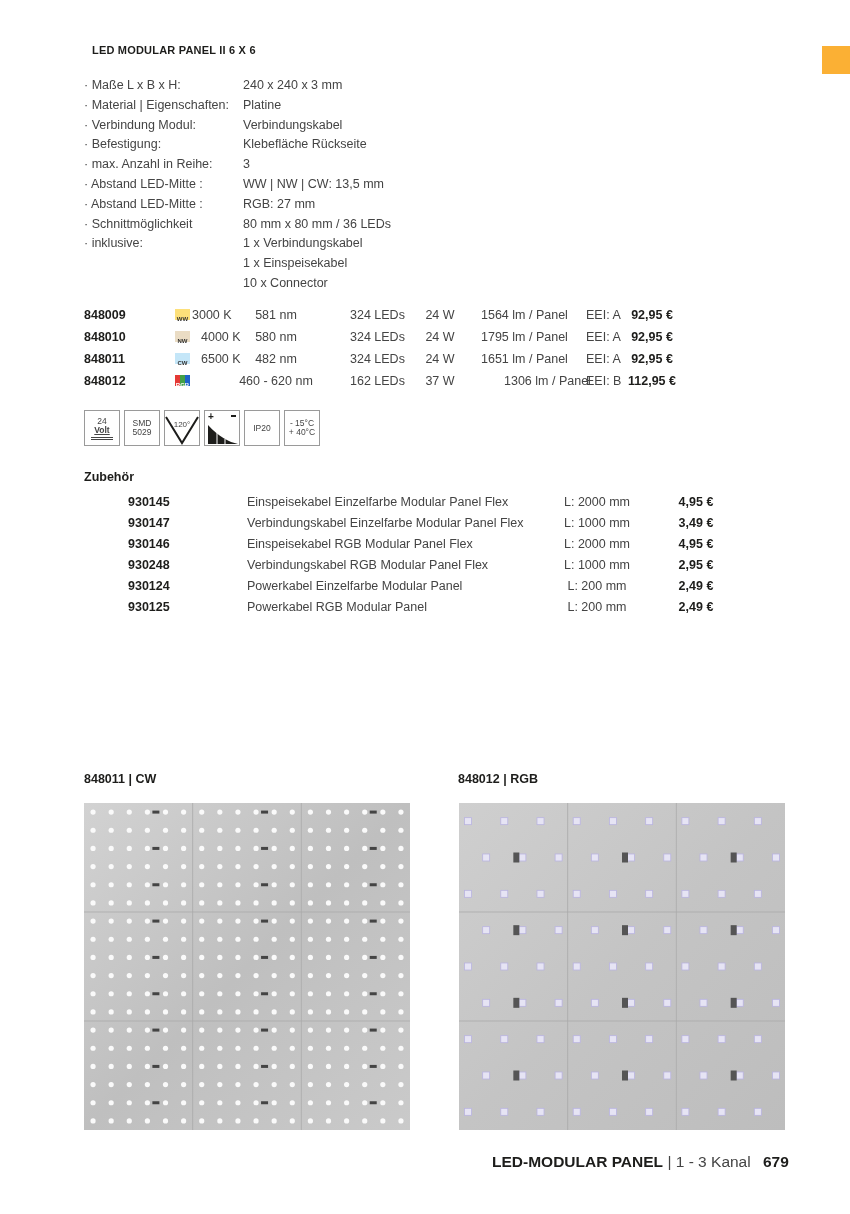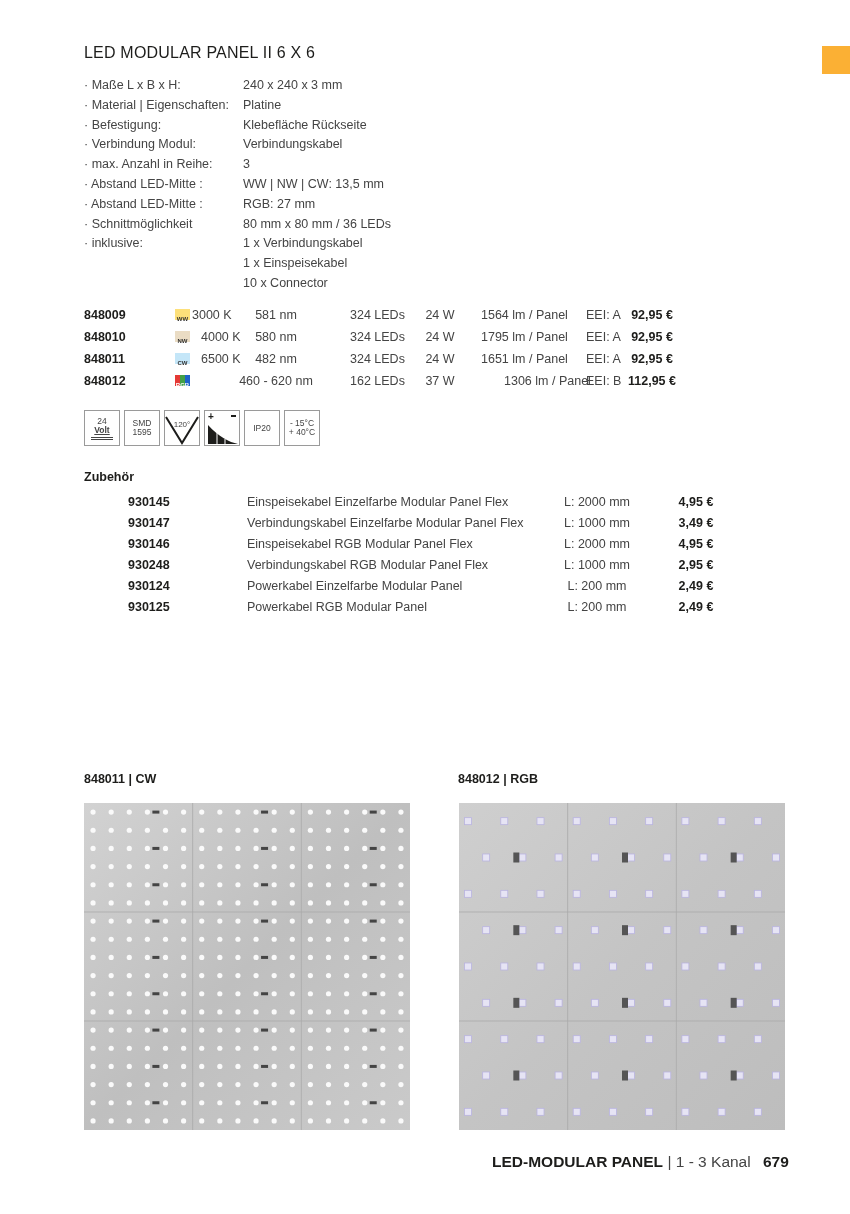--- a/index.html
+++ b/index.html
@@ -1,19 +1,19 @@
 <!DOCTYPE html>
 <html><head>
 <meta charset="utf-8">
 <style>
   html, body { margin:0; padding:0; }
   body { width:850px; height:1214px; background:#fff; position:relative; overflow:hidden;
          font-family:"Liberation Sans", sans-serif; color:#3a3a3a; }
   .abs { position:absolute; }
-  .title { left:84px; top:44px; font-size:16px; font-weight:normal; color:#1d1d1b; letter-spacing:0.2px; }
+  .title { left:92px; top:44px; font-size:11px; font-weight:bold; color:#1d1d1b; letter-spacing:0.2px; }
   .tab-marker { left:822px; top:46px; width:28px; height:28px; background:#fbb034; }
   .specs { left:84px; top:76px; font-size:12.5px; line-height:19.8px; color:#444; }
   .spec-row { display:flex; }
   .spec-label { width:159px; white-space:nowrap; }
   .spec-value { white-space:nowrap; }
   .prod-table { left:84px; top:305px; font-size:12.5px; color:#444; }
   .prod-row { position:relative; height:22px; white-space:nowrap; }
   .prod-row > span { position:absolute; top:0; line-height:20px; }
   .b { font-weight:bold; color:#1d1d1b; }
   .badge { display:inline-block; width:15px; height:11px; font-size:6px; font-weight:bold; text-align:center; line-height:11px; top:4px !important; }
@@ -40,26 +40,26 @@
 <div class="abs specs" id="specs">
     <div class="spec-row">
       <span class="spec-label">· Maße L x B x H:</span>
       <span class="spec-value">240 x 240 x 3 mm</span>
     </div>
     <div class="spec-row">
       <span class="spec-label">· Material | Eigenschaften:</span>
       <span class="spec-value">Platine</span>
     </div>
     <div class="spec-row">
+      <span class="spec-label">· Verbindung Modul:</span>
+      <span class="spec-value">Verbindungskabel</span>
+    </div>
+    <div class="spec-row">
       <span class="spec-label">· Befestigung:</span>
       <span class="spec-value">Klebefläche Rückseite</span>
-    </div>
-    <div class="spec-row">
-      <span class="spec-label">· Verbindung Modul:</span>
-      <span class="spec-value">Verbindungskabel</span>
     </div>
     <div class="spec-row">
       <span class="spec-label">· max. Anzahl in Reihe:</span>
       <span class="spec-value">3</span>
     </div>
     <div class="spec-row">
       <span class="spec-label">· Abstand LED-Mitte :</span>
       <span class="spec-value">WW | NW | CW: 13,5 mm</span>
     </div>
     <div class="spec-row">
@@ -132,21 +132,21 @@
   </div>
 
 <div class="abs icons">
   <div class="ibox">
     <span>24</span>
     <span style="font-weight:bold;text-decoration:underline;">Volt</span>
     <span style="display:block;width:22px;border-top:1px solid #444;border-bottom:1px solid #444;height:1px;margin-top:2px;"></span>
   </div>
   <div class="ibox">
     <span>SMD</span>
-    <span>1595</span>
+    <span>5029</span>
   </div>
   <div class="ibox">
     <svg width="34" height="34" style="position:absolute;left:0;top:0">
         <polyline points="1,6 17,32 33,6" fill="none" stroke="#1d1d1b" stroke-width="2"></polyline>
       </svg>
     <span style="position:relative;top:-4px;font-size:8px;">120°</span>
   </div>
   <div class="ibox">
     <svg width="34" height="34" style="position:absolute;left:0;top:0">
       <text x="3" y="9" font-size="10" font-weight="bold" fill="#1d1d1b" font-family="Liberation Sans, sans-serif">+</text>

